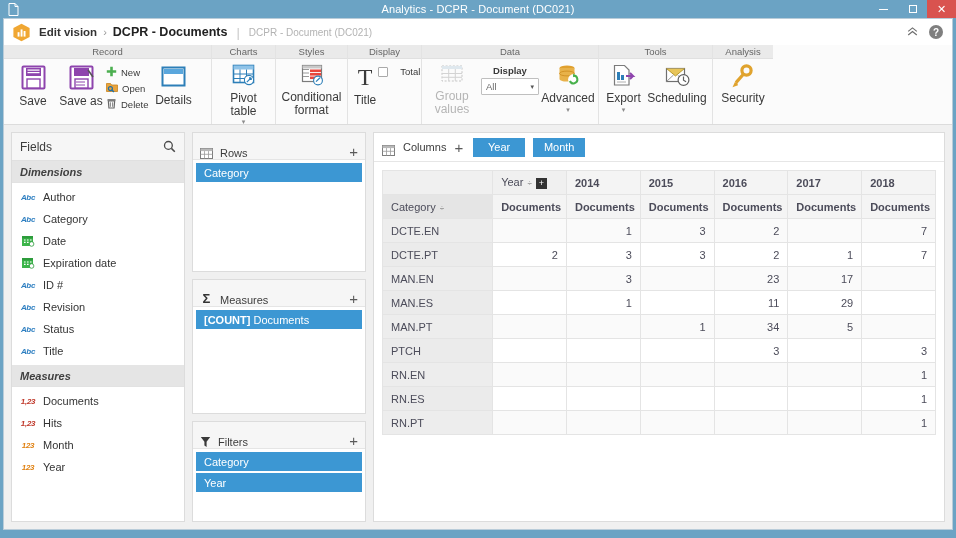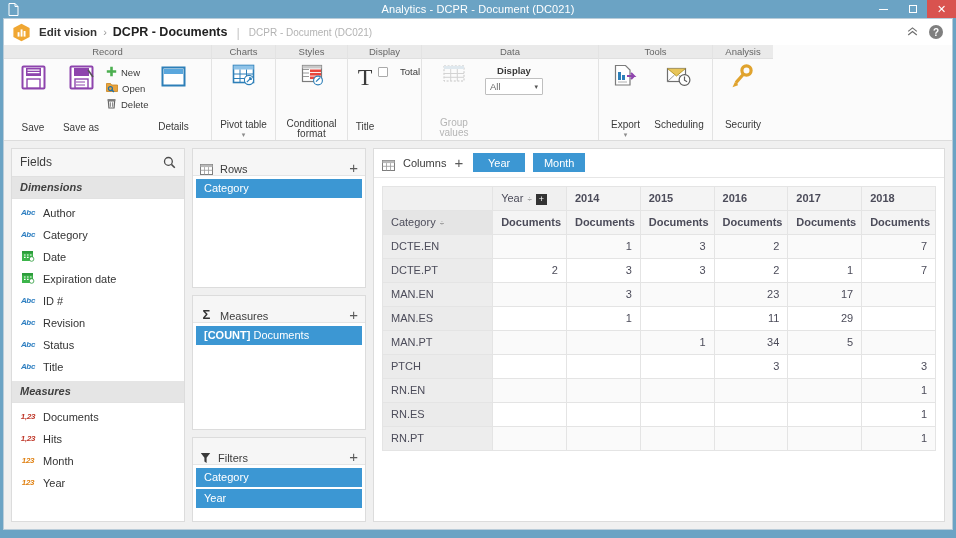--- a/index.html
+++ b/index.html
@@ -93,21 +93,21 @@
     flex: 1; display: flex; align-items: flex-start;
     padding: 4px 6px 0 6px; gap: 2px;
     background: #fbfbfb;
   }
   .bigbtn {
     width: 46px; display: flex; flex-direction: column;
     align-items: center; gap: 2px; padding-top: 1px;
     color: #3a3a3a; text-align: center; line-height: 1.05;
     font-size: 9.5px;
   }
-  .bigbtn .lbl { font-size: 10px; margin-top: 28px; }
+  .bigbtn .lbl { font-size: 12px; }
   .bigbtn .caret { font-size: 7px; color: #8c8c8c; line-height: 5px; }
   .smallcol { display: flex; flex-direction: column; gap: 1px; padding-top: 2px; }
   .smallbtn {
     display: flex; align-items: center; gap: 4px;
     font-size: 9.5px; color: #3a3a3a; height: 15px;
   }
   .disabled { color: #b5b5b5 !important; }
 
   
   .ico { display: block; }
@@ -424,20 +424,34 @@
             </span>
             <span class="lbl disabled">Group values</span>
           </div>
           <div class="dd-wrap">
             <span class="dd-lbl">Display</span>
             <div class="dd">
               <span>All</span>
               <span class="dd-caret">▾</span>
             </div>
           </div>
+          <div class="bigbtn" style="width:48px">
+            <span class="ico">
+              <svg width="26" height="24" viewBox="0 0 26 24">
+                <ellipse cx="12" cy="4" rx="7.5" ry="2.6" fill="#e0a02e"></ellipse>
+                <path d="M4.5 4v11c0 1.4 3.4 2.6 7.5 2.6s7.5-1.2 7.5-2.6V4" fill="#e8b24a"></path>
+                <ellipse cx="12" cy="9.5" rx="7.5" ry="2.4" fill="none" stroke="#cf8f21" stroke-width=".9"></ellipse>
+                <circle cx="18.5" cy="15.5" r="5.4" fill="#ffffff"></circle>
+                <path d="M18.5 11.6a3.9 3.9 0 1 1-3.6 5.4" fill="none" stroke="#47b04b" stroke-width="2"></path>
+                <path d="M18.2 9.6l2.8 2.1-3 1.6z" fill="#47b04b"></path>
+              </svg>
+            </span>
+            <span class="lbl">Advanced</span>
+            <span class="caret">▾</span>
+          </div>
         </div>
       </div>
 
       <div class="rgroup" style="width:114px">
         <div class="rgroup-hdr">Tools</div>
         <div class="rgroup-body" style="gap:6px;justify-content:center">
           <div class="bigbtn" style="width:44px">
             <span class="ico">
               <svg width="26" height="24" viewBox="0 0 26 24">
                 <path d="M3.5 1.5h10l4.5 4.5v15h-14.5z" fill="#ffffff" stroke="#7b7b7b" stroke-width="1.2"></path>

